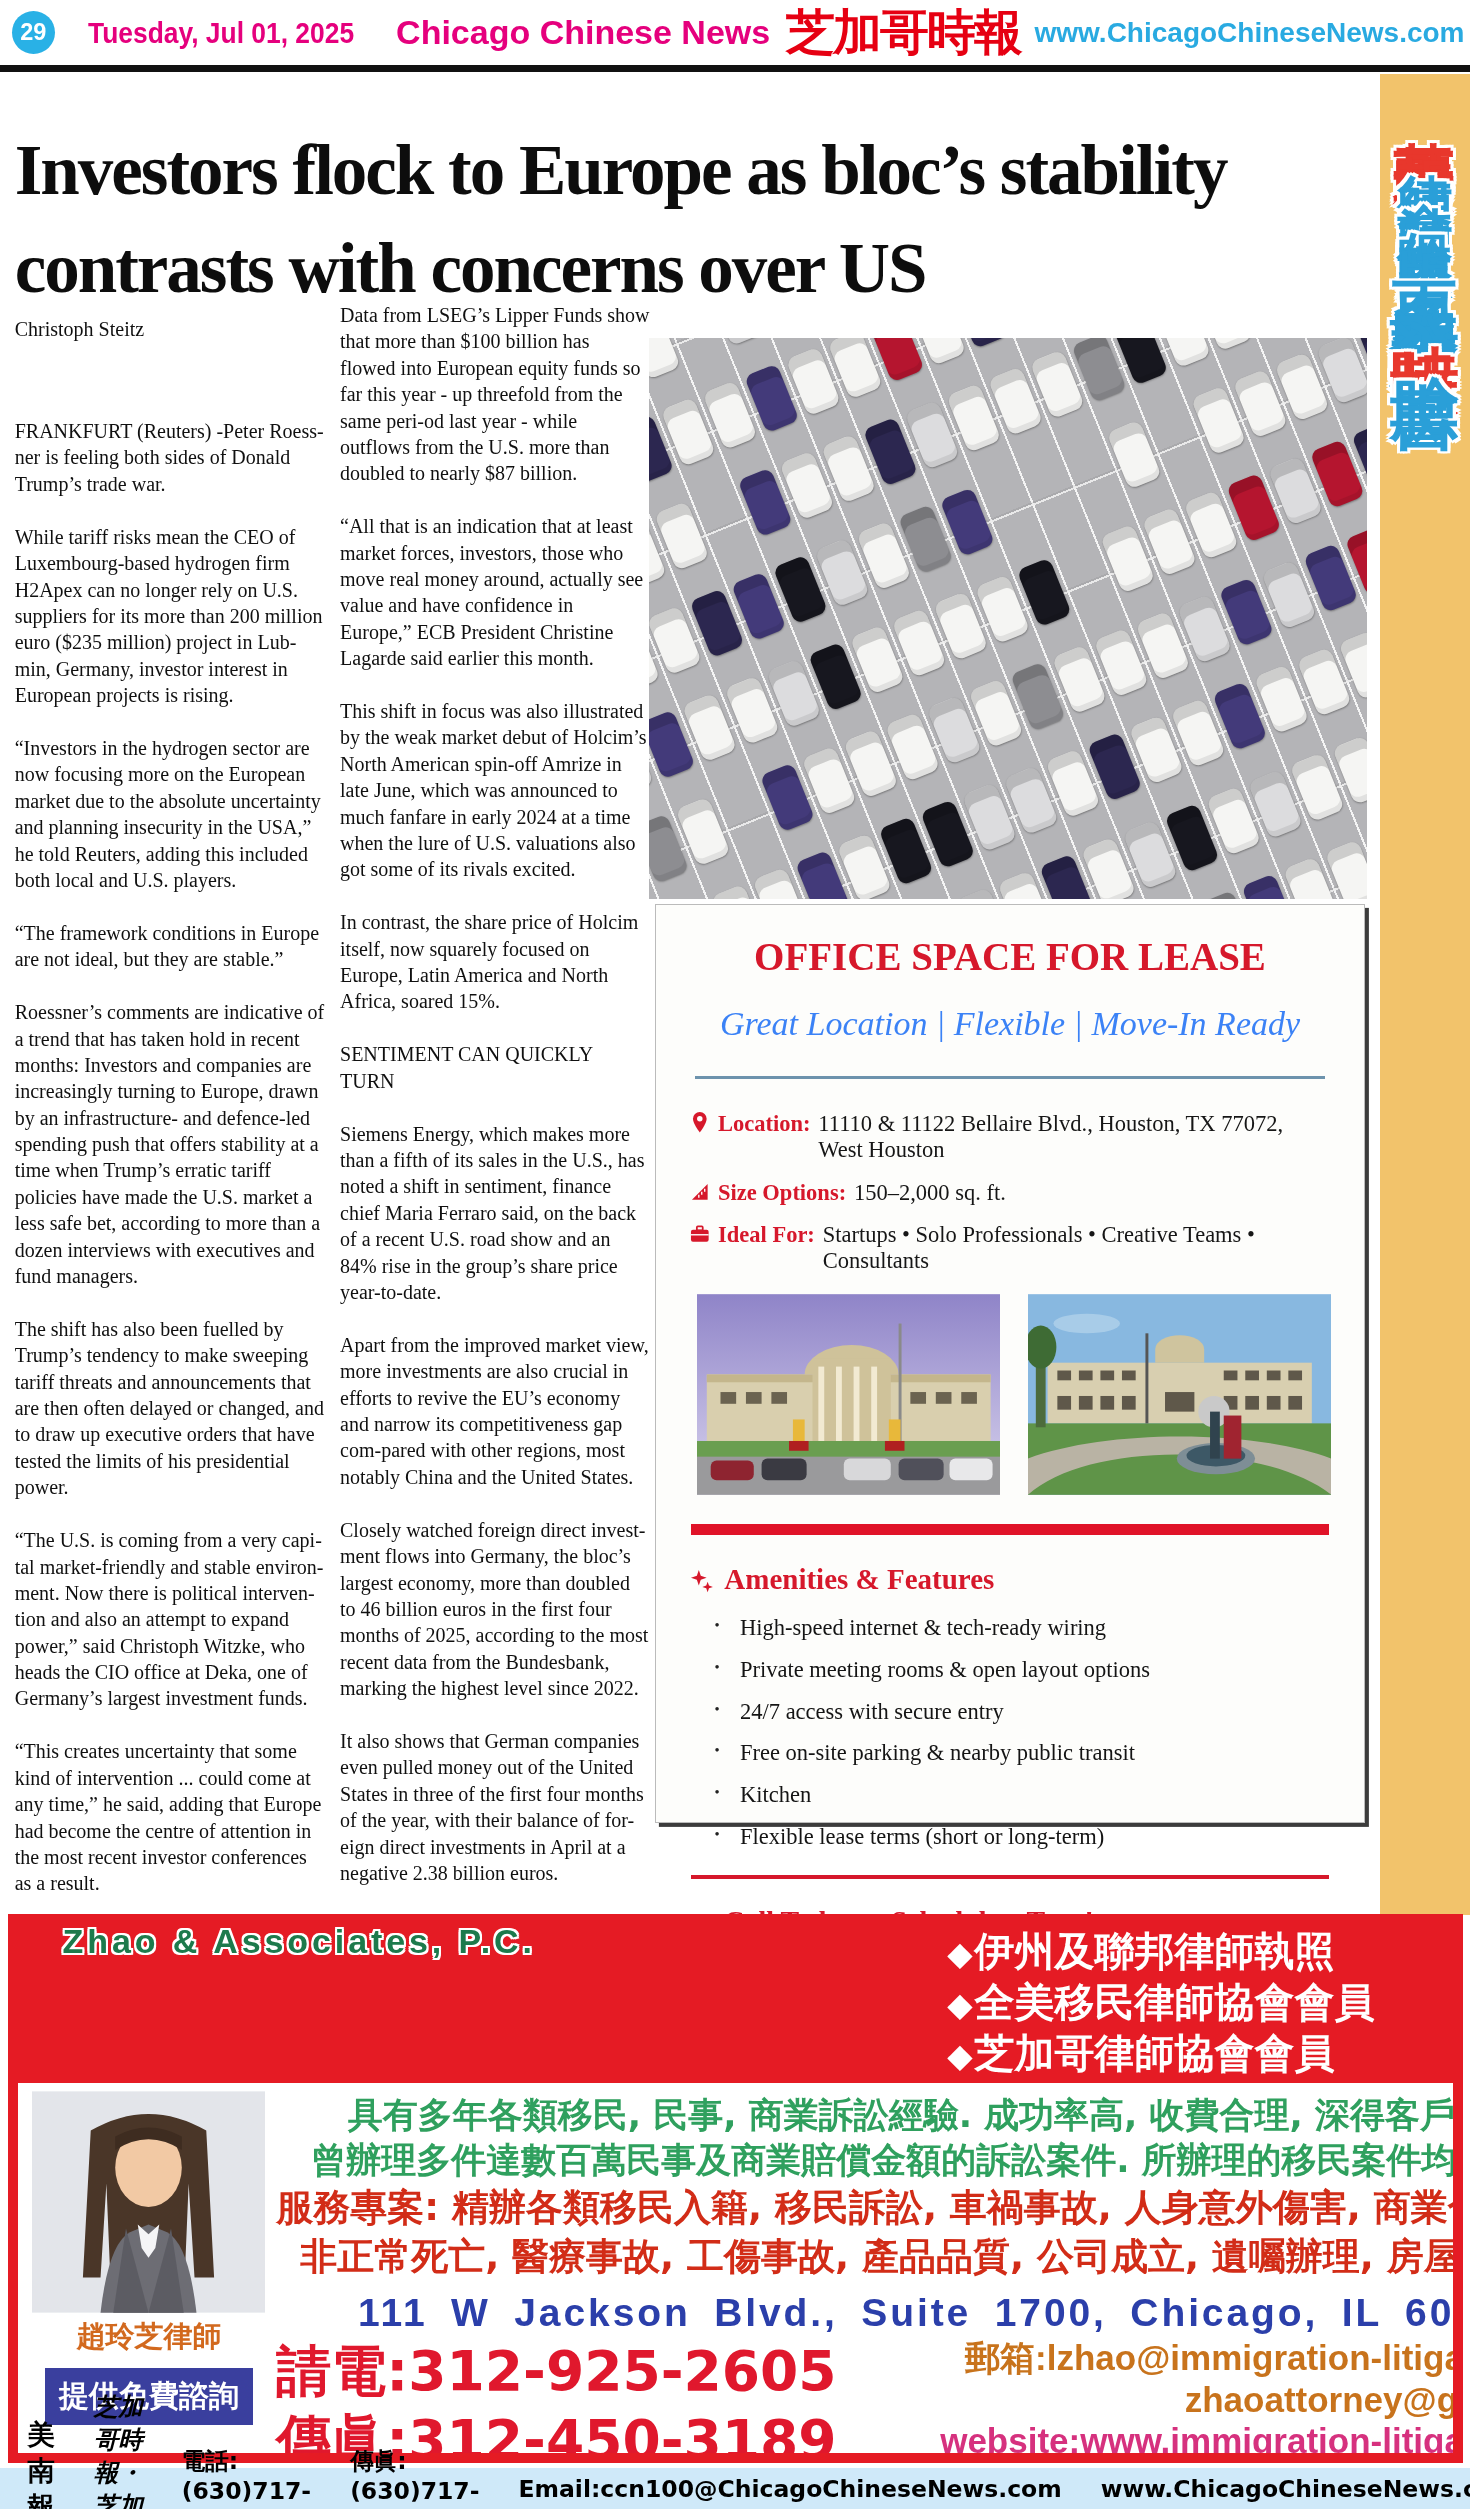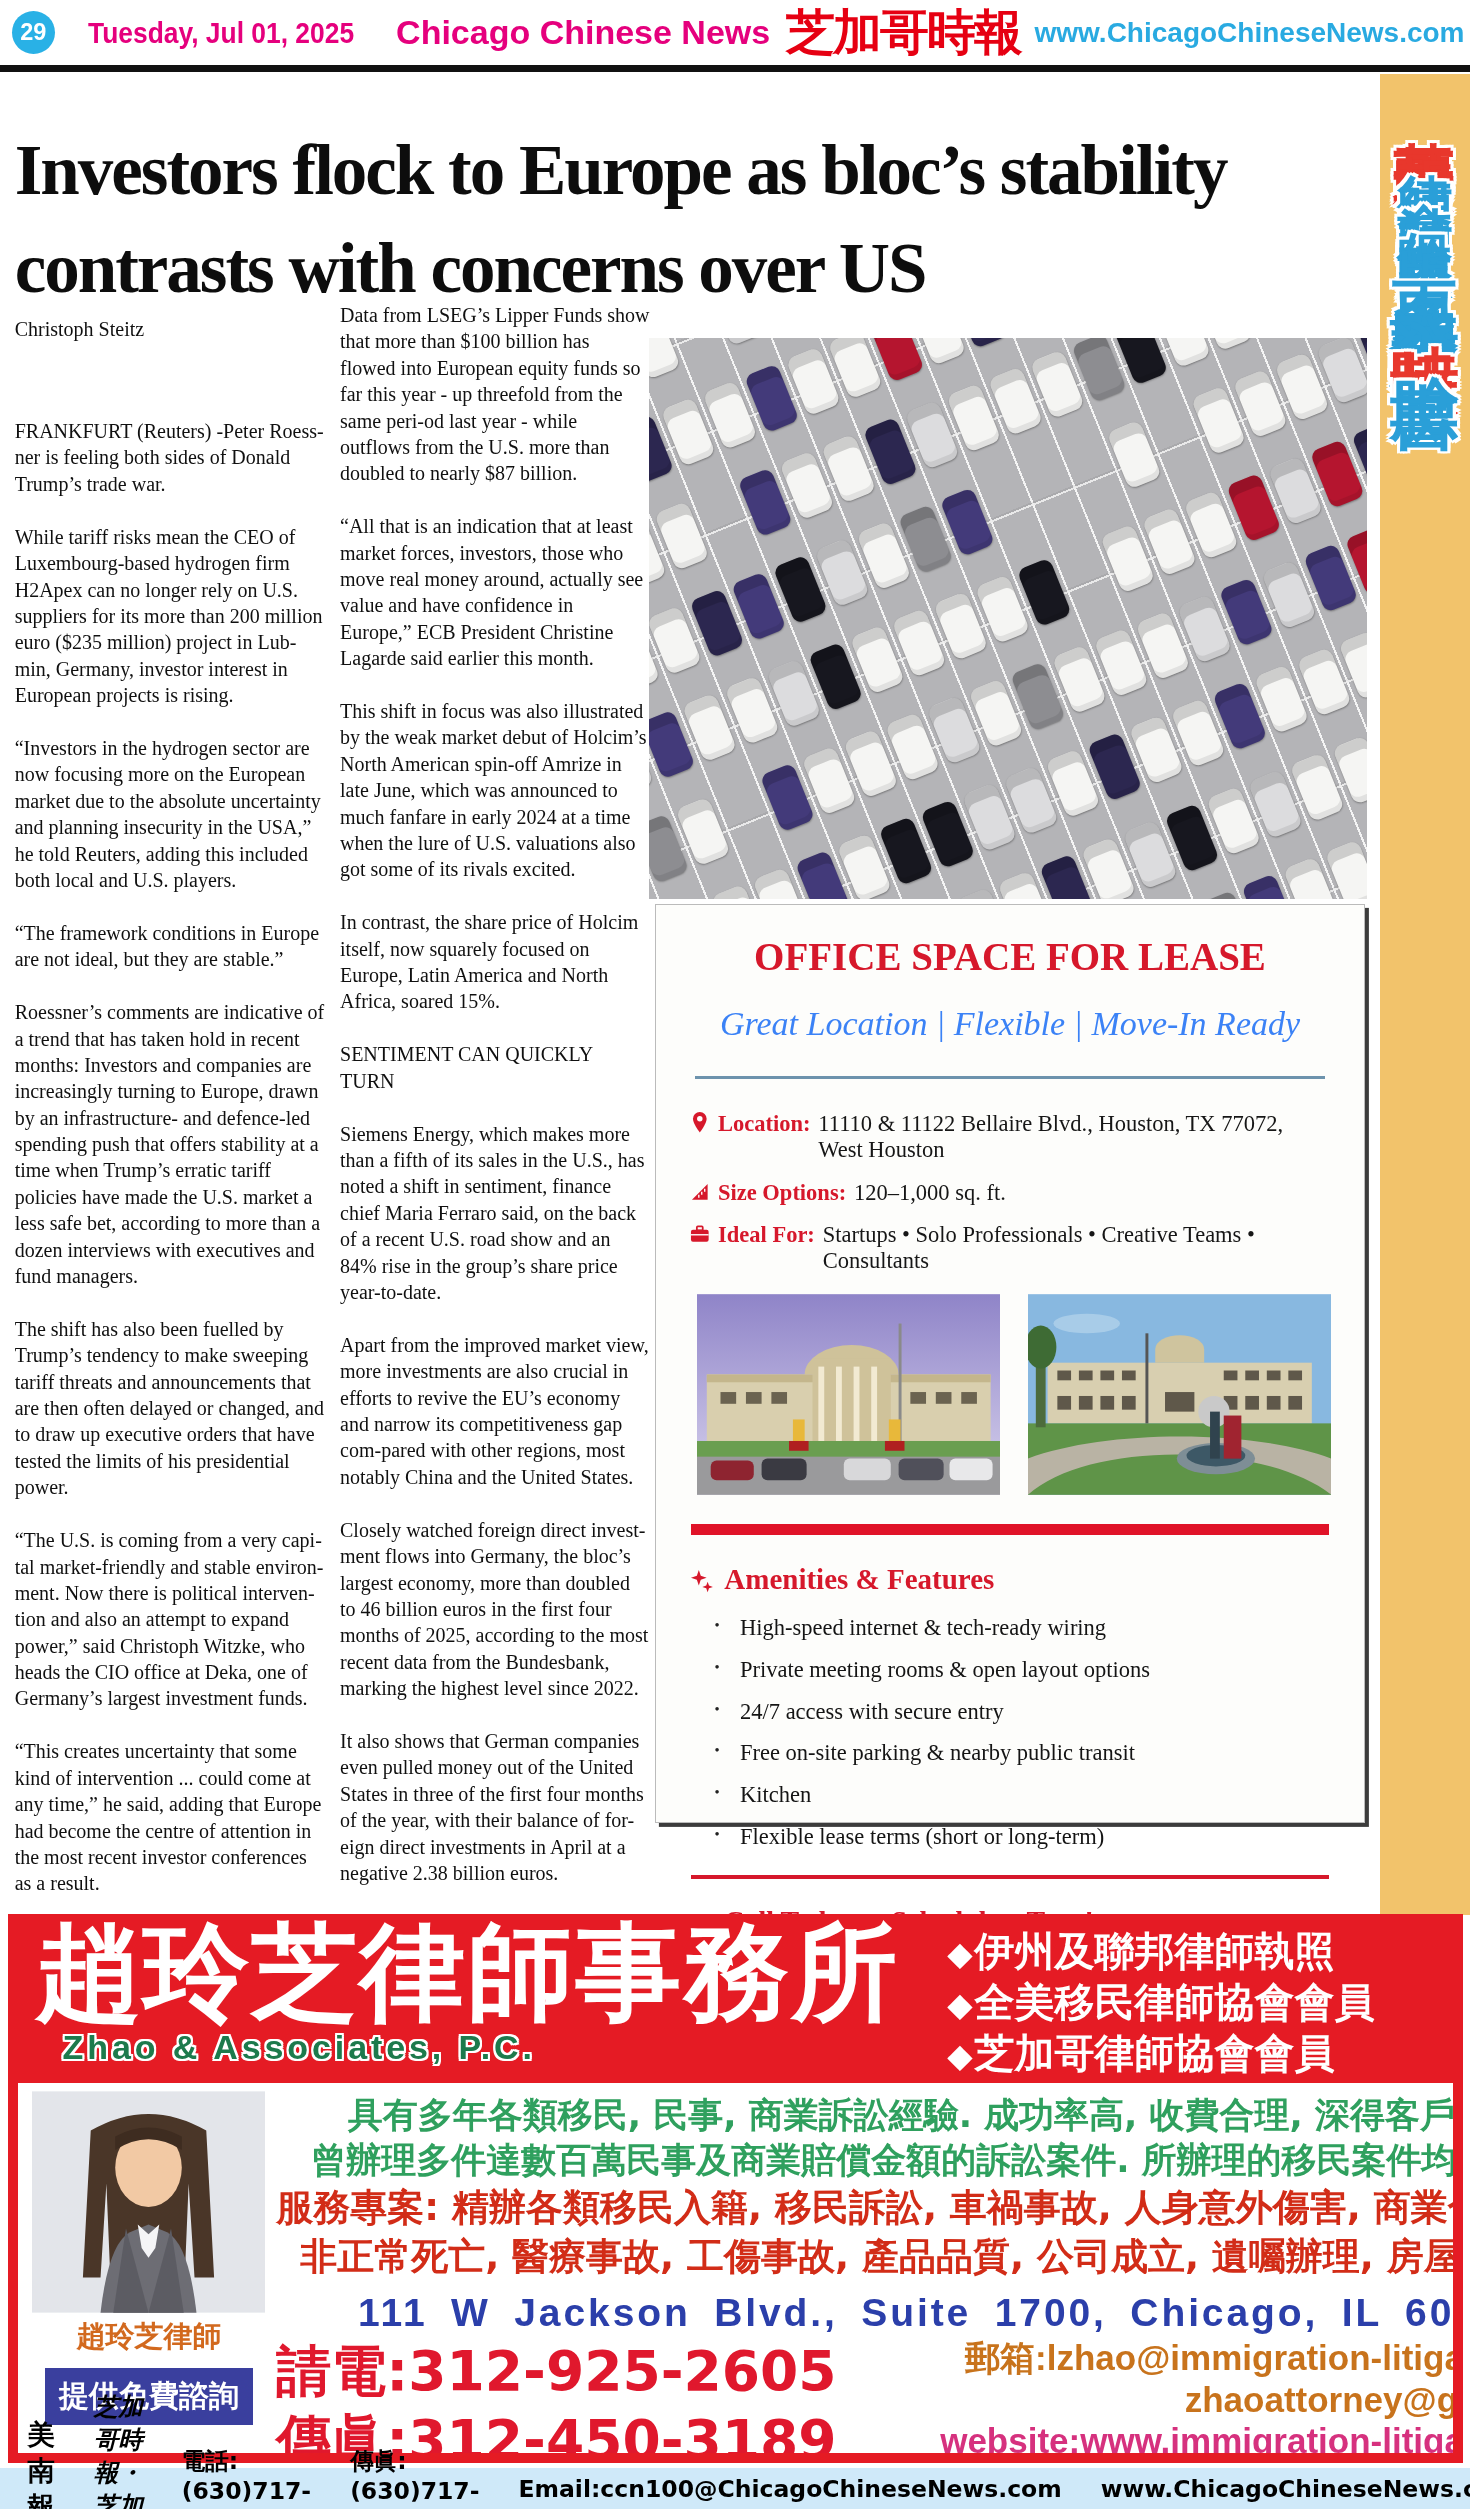--- a/index.html
+++ b/index.html
@@ -304,21 +304,21 @@
     <span>11110 &amp; 11122 Bellaire Blvd., Houston, TX 77072, West Houston</span>
   </div>
   <div class="oa-detail">
     <span class="icon">
       <svg width="21.6" height="21.6" viewBox="0 0 22 22">
           <path fill="#d6182b" d="M3 19 19 3v16H3z"></path>
           <path stroke="#fff" stroke-width="1.4" d="M16 8v3M13 11v3M10 14v3"></path>
         </svg>
     </span>
     <b>Size Options:</b>
-    <span>120–1,000 sq. ft.</span>
+    <span>150–2,000 sq. ft.</span>
   </div>
   <div class="oa-detail">
     <span class="icon">
       <svg width="21.6" height="21.6" viewBox="0 0 22 22">
           <rect x="2" y="7" width="18" height="12" rx="2" fill="#d6182b"></rect>
           <rect x="8" y="3.5" width="6" height="4" rx="1" fill="none" stroke="#d6182b" stroke-width="1.8"></rect>
           <path stroke="#fff" stroke-width="1.4" d="M2 12h18"></path>
         </svg>
     </span>
     <b>Ideal For:</b>
@@ -469,21 +469,20 @@
   <div class="vgroup v-blue v-md">會計師</div>
   <div class="vgroup v-blue v-md">保險專業版</div>
   <div class="vgroup v-blue v-xl">更多內容請登入</div>
   <div class="vgroup v-red v-xl">時報</div>
   <div class="vgroup v-blue v-xl">臉書</div>
 </div>
 
 <div class="law-ad">
   <div class="law-banner">
     <div class="law-left">
-      <div class="law-zh">趙玲芝律師事務所</div>
       <div class="law-en">Zhao &amp; Associates, P.C.</div>
     </div>
     <div class="law-creds">
         <div>伊州及聯邦律師執照</div>
         <div>全美移民律師協會會員</div>
         <div>芝加哥律師協會會員</div>
       </div>
   </div>
 
   <div class="law-body">

